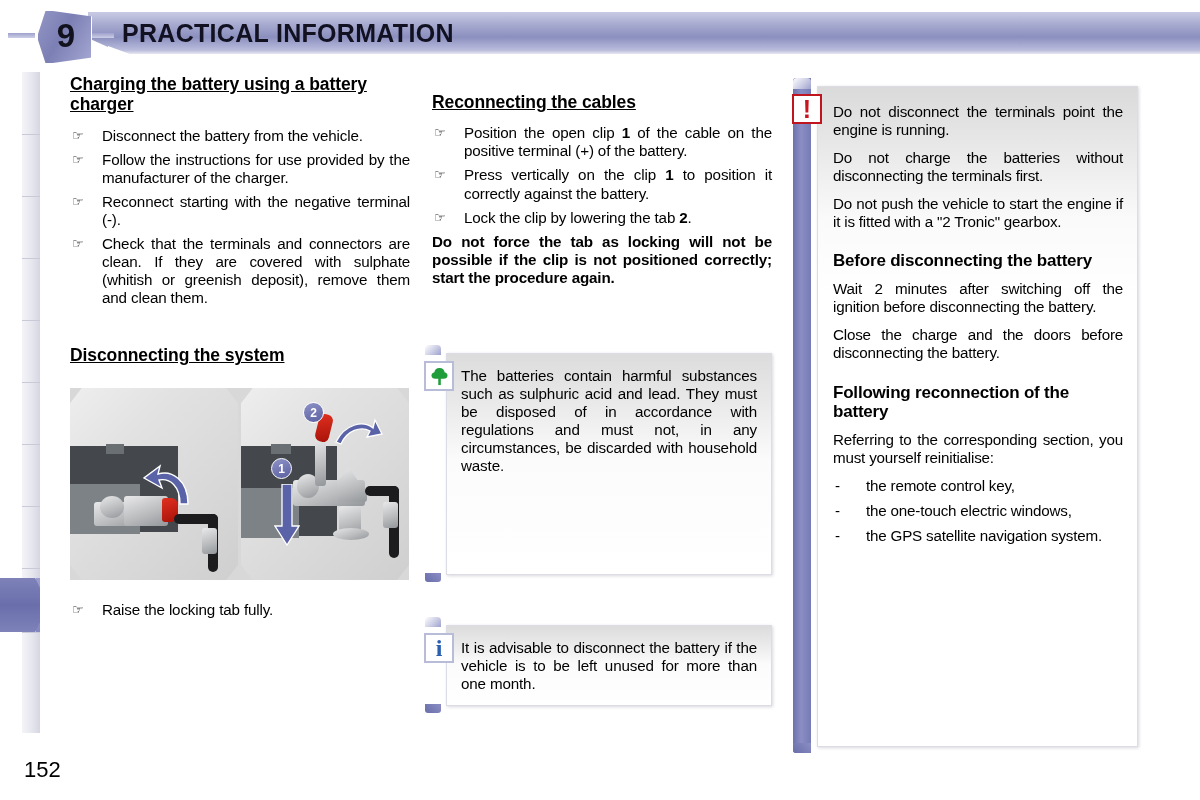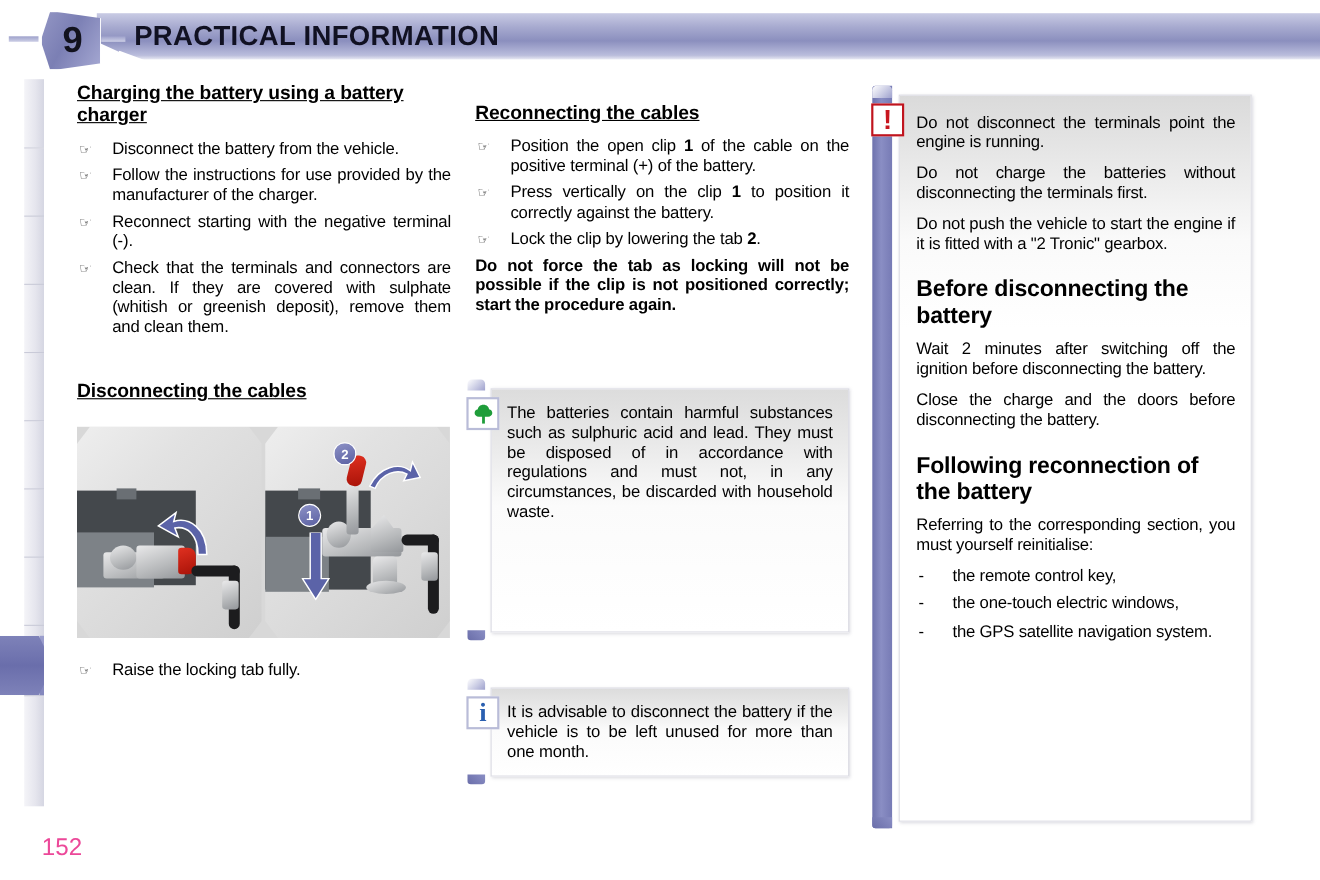--- a/index.html
+++ b/index.html
@@ -115,23 +115,23 @@
   .tab-active-edge {
     position: absolute;
     left: 14px; top: 506px;
     width: 4px; height: 54px;
     background: linear-gradient(180deg,#9b9ecd,#8387bd);
   }
 
   
   #page-number {
     position: absolute;
-    left: 38px; top: 757px;
+    left: 24px; top: 757px;
     font-size: 22px;
-    color: #ec4899;
+    color: #000000;
   }
 
   
   .col { position: absolute; }
   #col-left   { left: 70px;  top: 74px; width: 340px; }
   #col-middle { left: 432px; top: 92px; width: 340px; }
 
   h2.sec-head {
     margin: 0 0 12px 0;
     font-size: 17.5px;
@@ -344,21 +344,21 @@
   }
   #right-box .panel p {
     margin: 0 0 10px 0;
     font-size: 15.2px;
     line-height: 1.19;
     text-align: justify;
     letter-spacing: -0.2px;
   }
   #right-box h3 {
     margin: 20px 0 9px 0;
-    font-size: 21px;
+    font-size: 17px;
     font-weight: bold;
     line-height: 1.16;
     letter-spacing: -0.2px;
   }
   ul.dash-list {
     list-style: none;
     margin: 2px 0 0 0;
     padding: 0;
   }
   ul.dash-list li {
@@ -423,21 +423,21 @@
     <li>
       <span class="hand-icon">☞</span>
       <span>Reconnect starting with the negative terminal (-).</span>
     </li>
     <li>
       <span class="hand-icon">☞</span>
       <span>Check that the terminals and connectors are clean. If they are covered with sulphate (whitish or greenish deposit), remove them and clean them.</span>
     </li>
   </ul>
 
-  <h2 class="sec-head" style="margin-top:38px;">Disconnecting the cables</h2>
+  <h2 class="sec-head" style="margin-top:38px;">Disconnecting the system</h2>
 </div>
 
 <div id="illustration">
 
   <div class="photo-pane" id="photo-left">
     <div class="ph-block dark" style="left:-4px;top:58px;width:112px;height:86px;"></div>
     <div class="ph-block light" style="left:-4px;top:96px;width:74px;height:50px;"></div>
     <div class="ph-block" style="left:36px;top:56px;width:18px;height:10px;background:#6a6f74;"></div>
     <div class="ph-metal" style="left:24px;top:114px;width:56px;height:24px;"></div>
     <div class="ph-metal" style="left:30px;top:108px;width:24px;height:22px;border-radius:50%;"></div>

